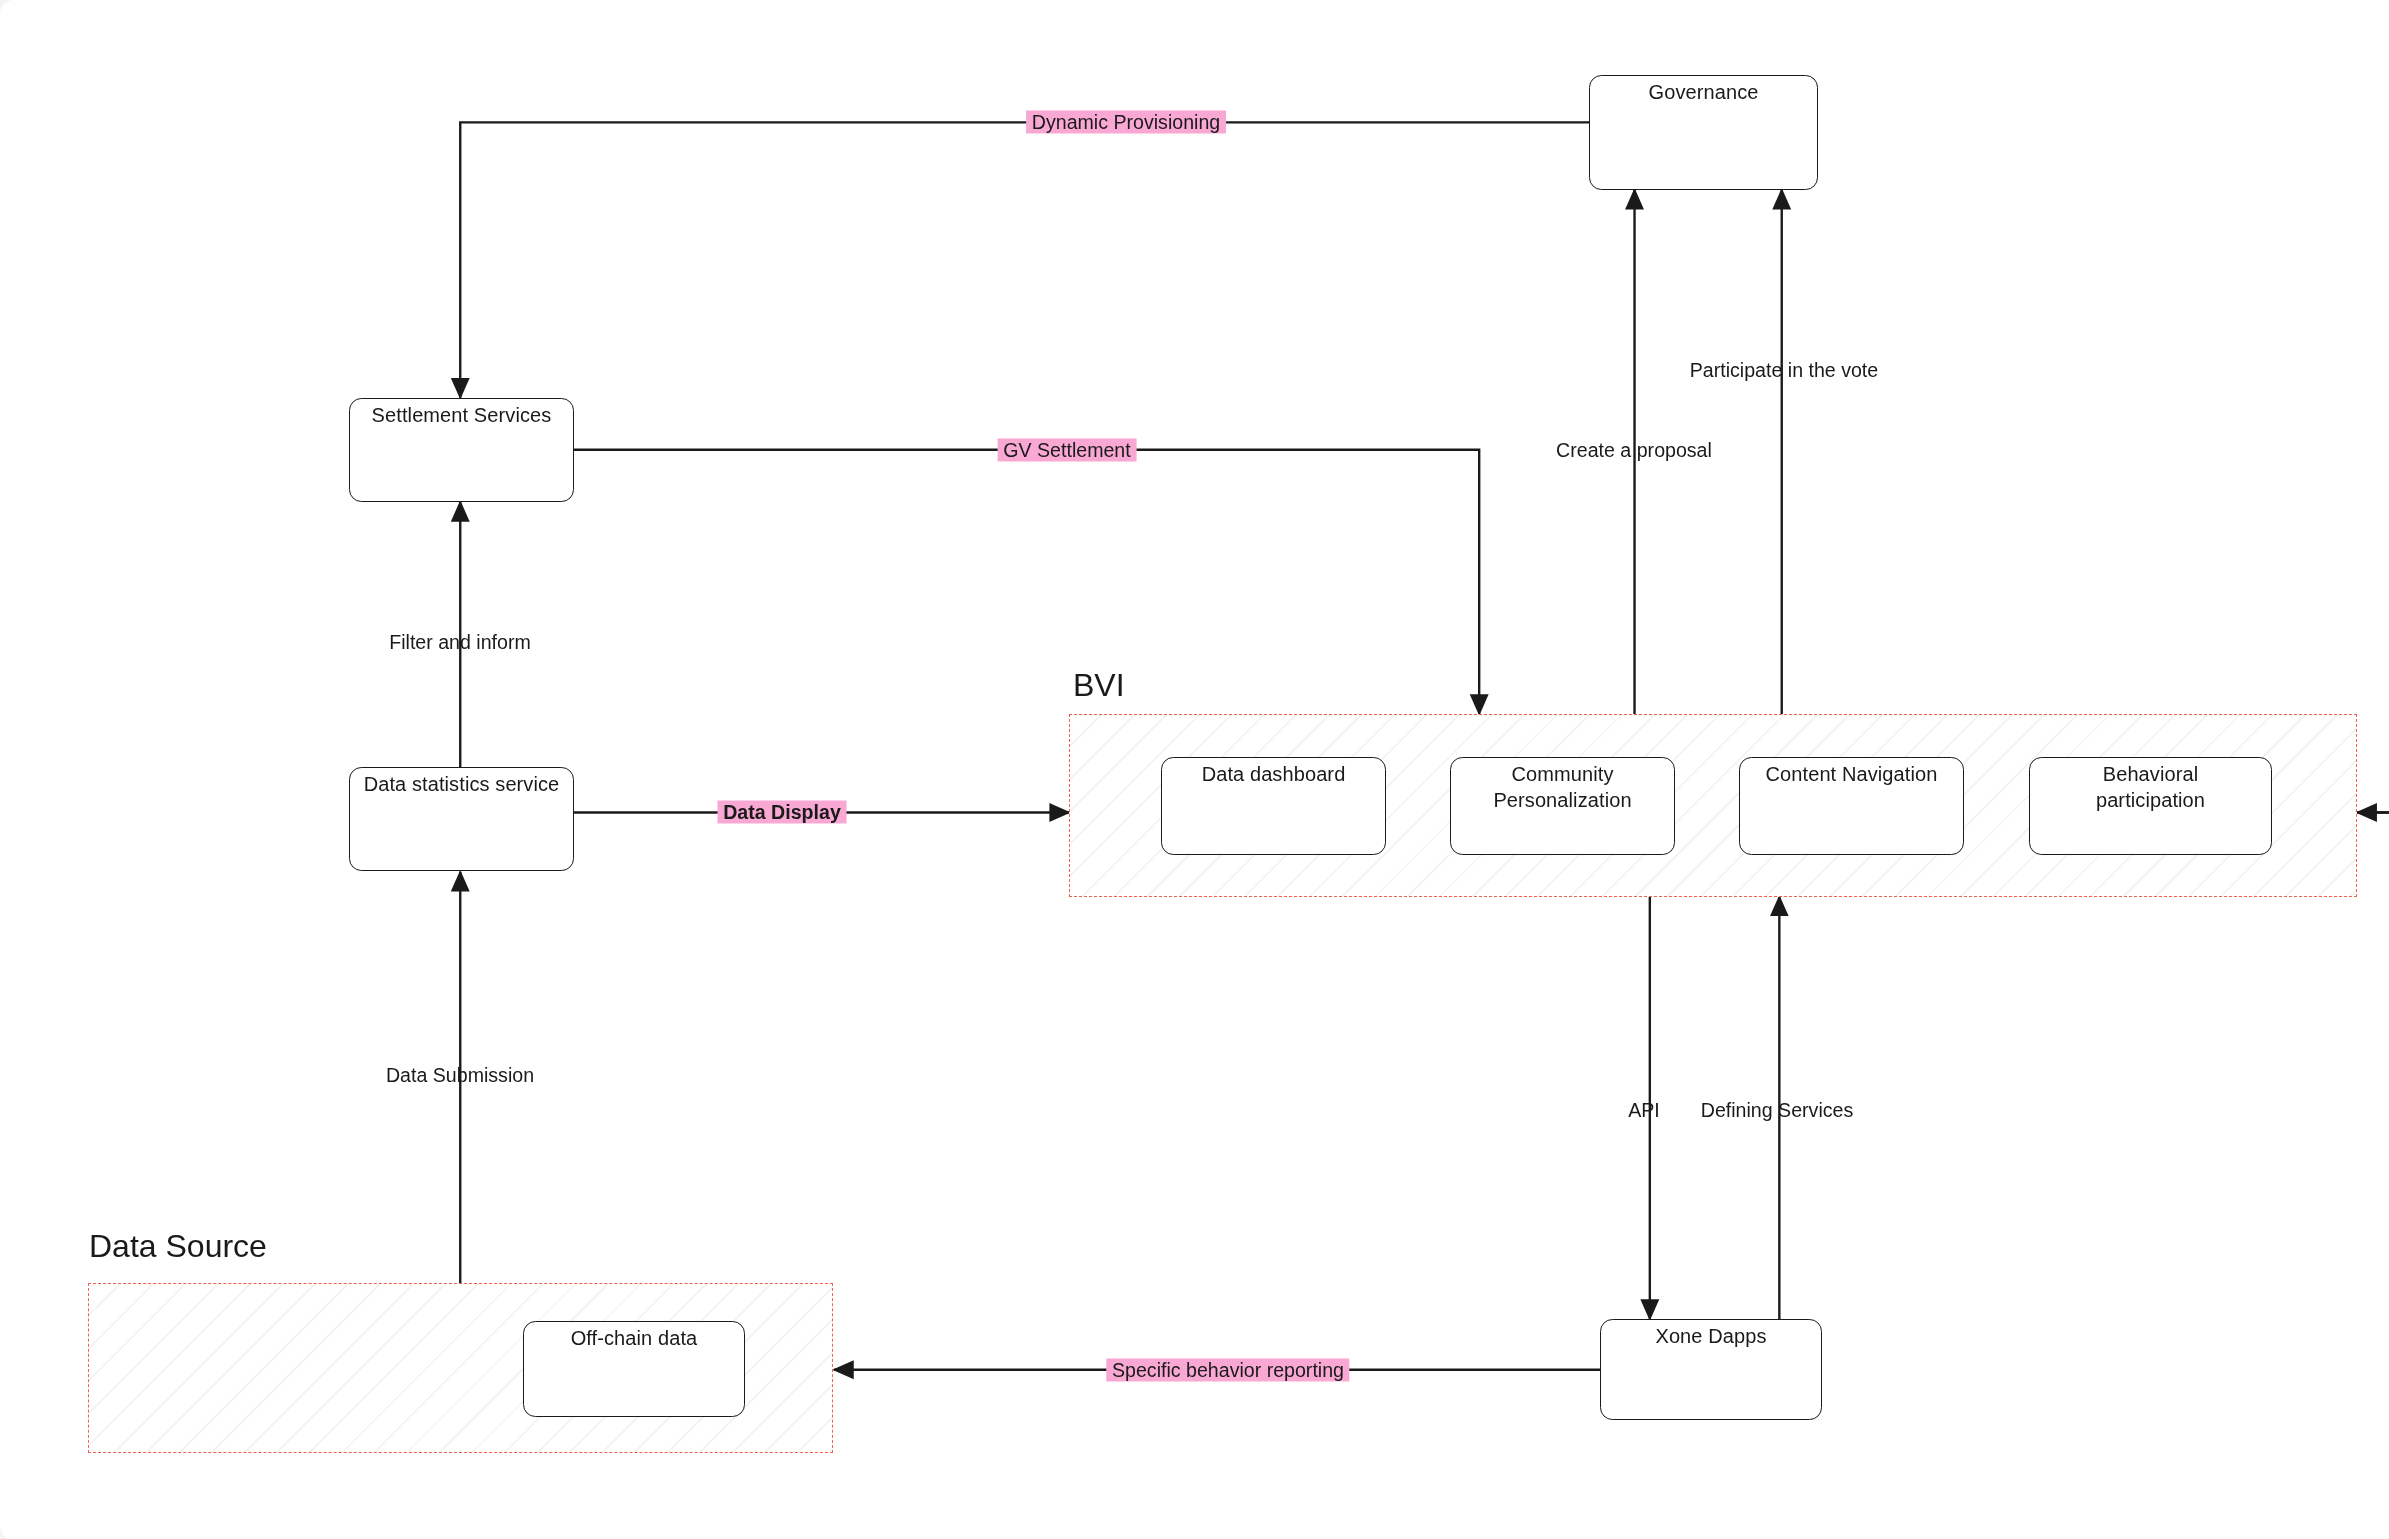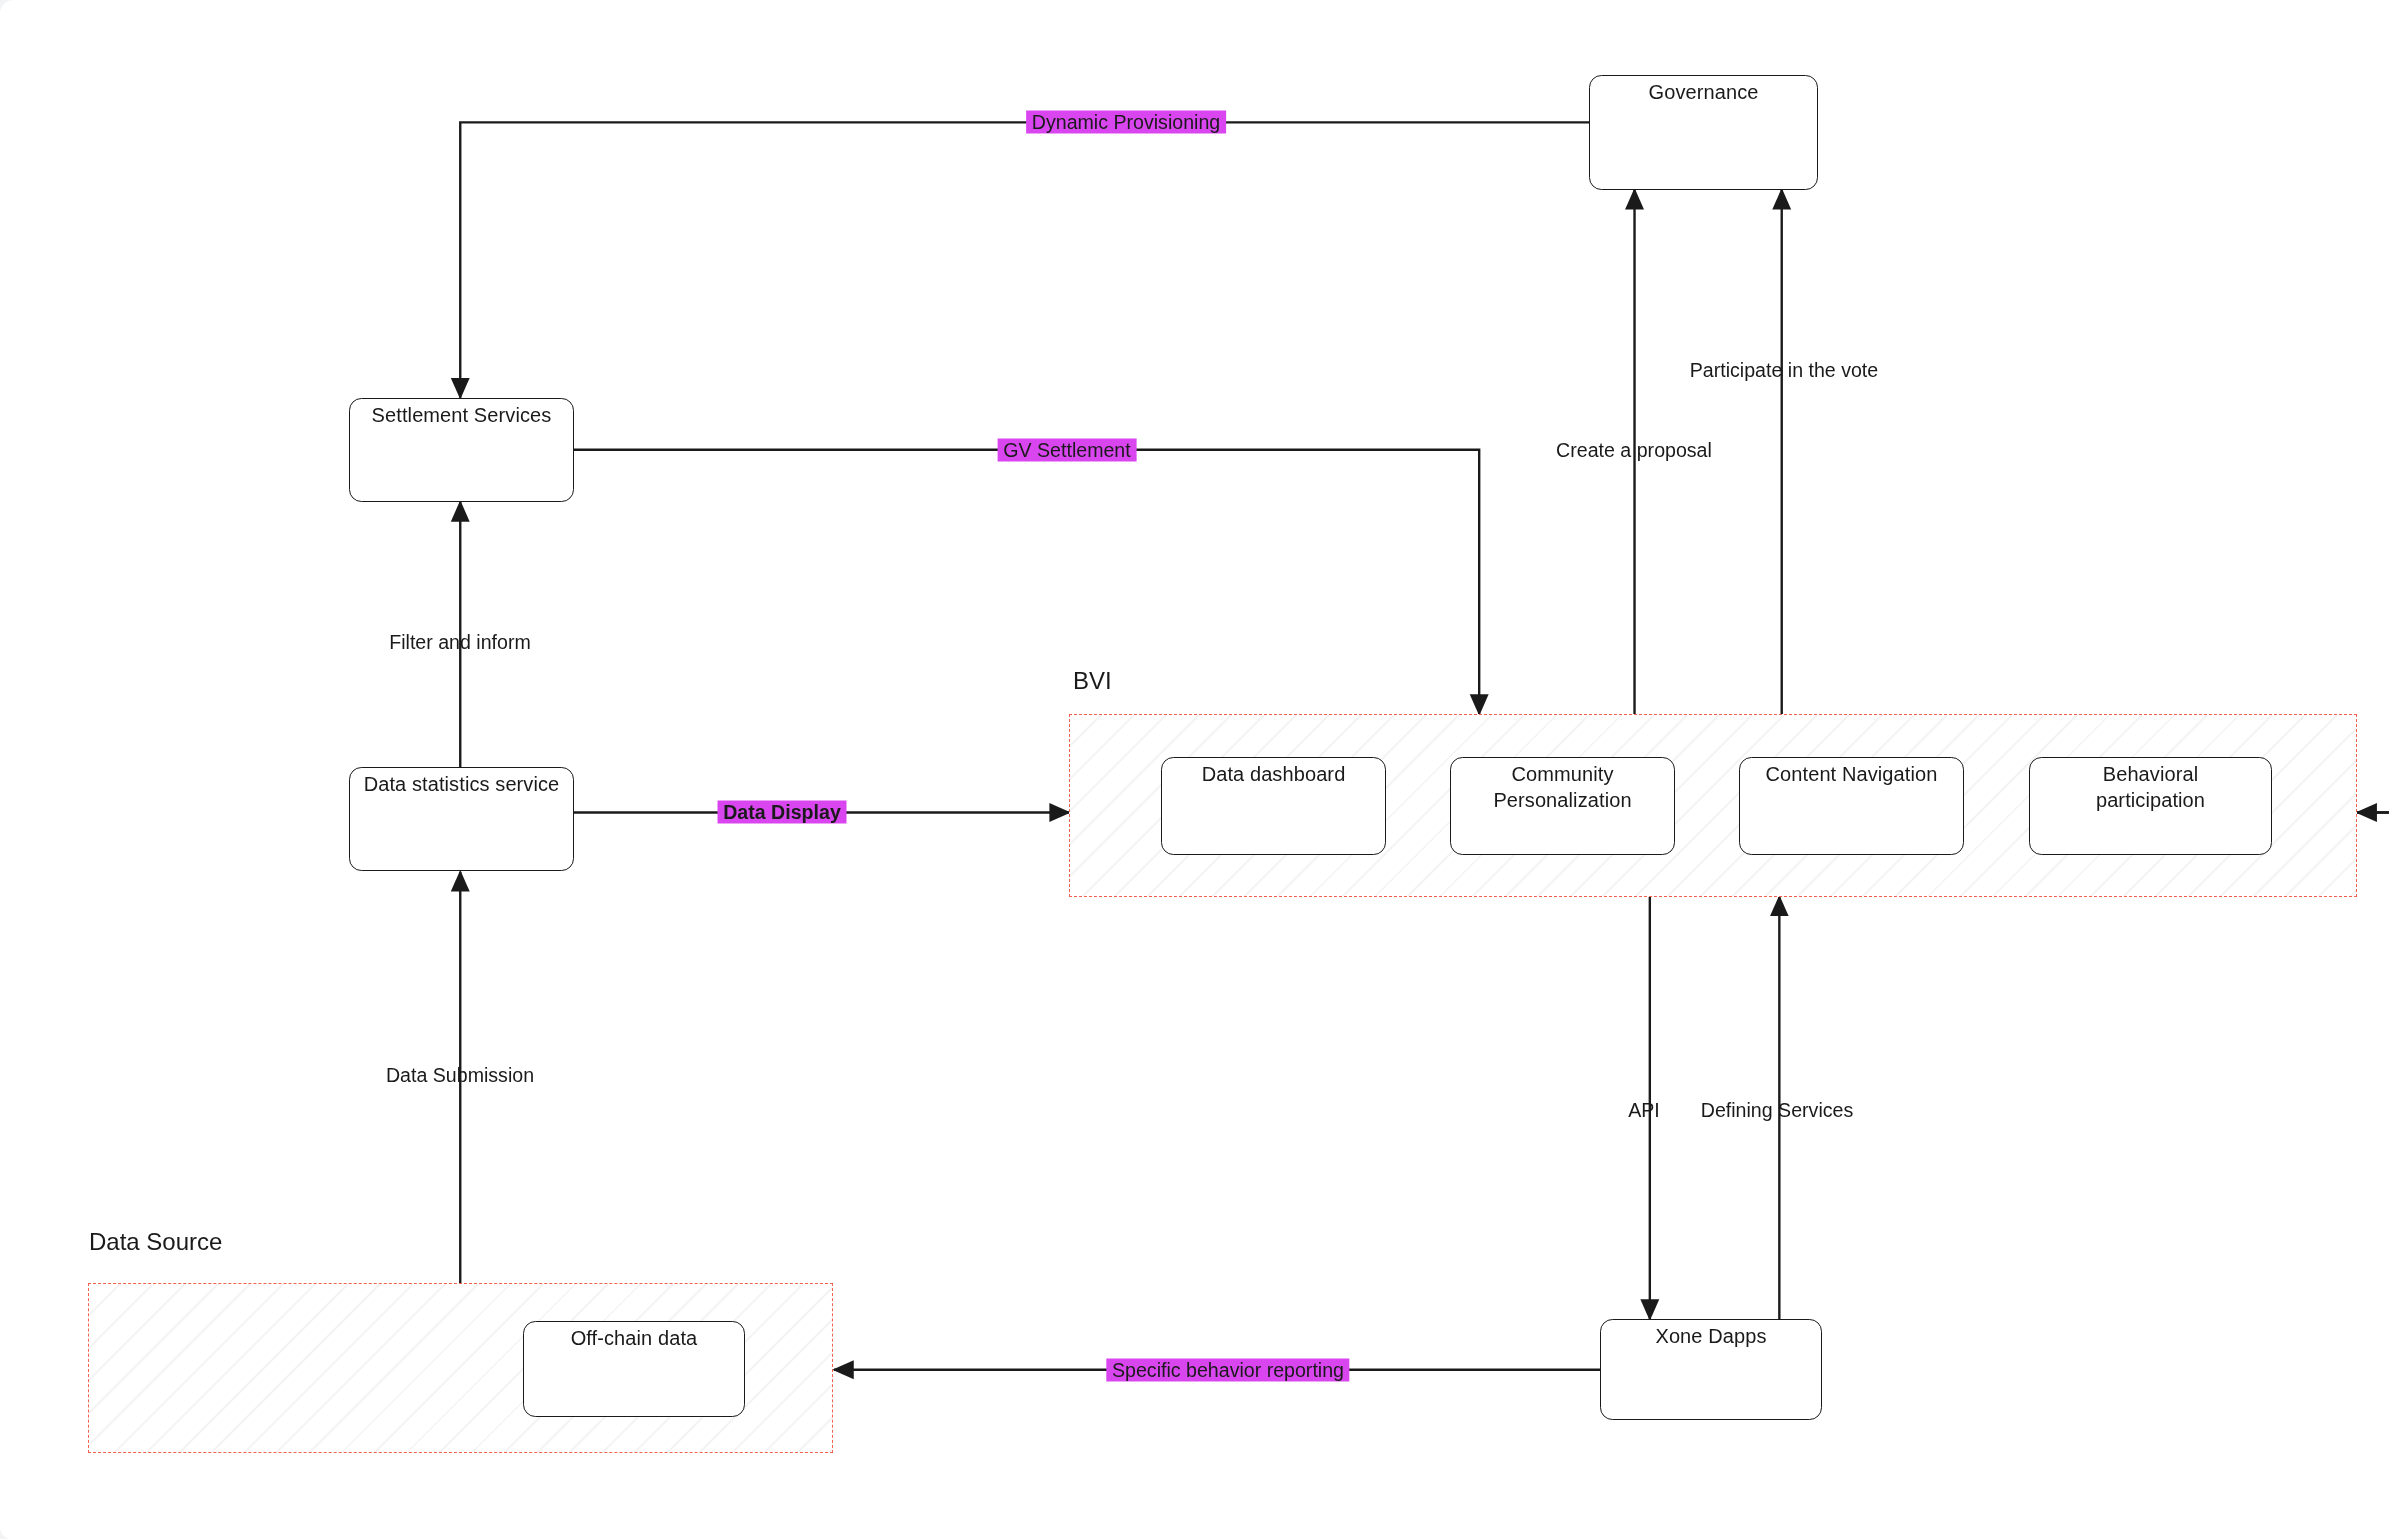--- a/index.html
+++ b/index.html
@@ -42,32 +42,32 @@
         135deg,
         #ffffff 0px,
         #ffffff 21px,
         #f4f4f4 21px,
         #f4f4f4 23px);
     z-index:2;
   }
   .group-title{
     position:absolute;
     color:#1a1a1a;
-    font-size:24px;
+    font-size:32px;
     white-space:nowrap;
     z-index:6;
   }
 
   
   .elabel{
     position:absolute;
     color:#1a1a1a;
     font-size:19.6px;
     white-space:nowrap;
-    background:#d946ef;
+    background:#f9a8d4;
     padding:0 5.7px;
     z-index:7;
     transform:translate(-50%,-50%);
   }
   .elabel.noplate{background:transparent;}
 </style>
 </head>
 <body>
 
 <div id="root">

